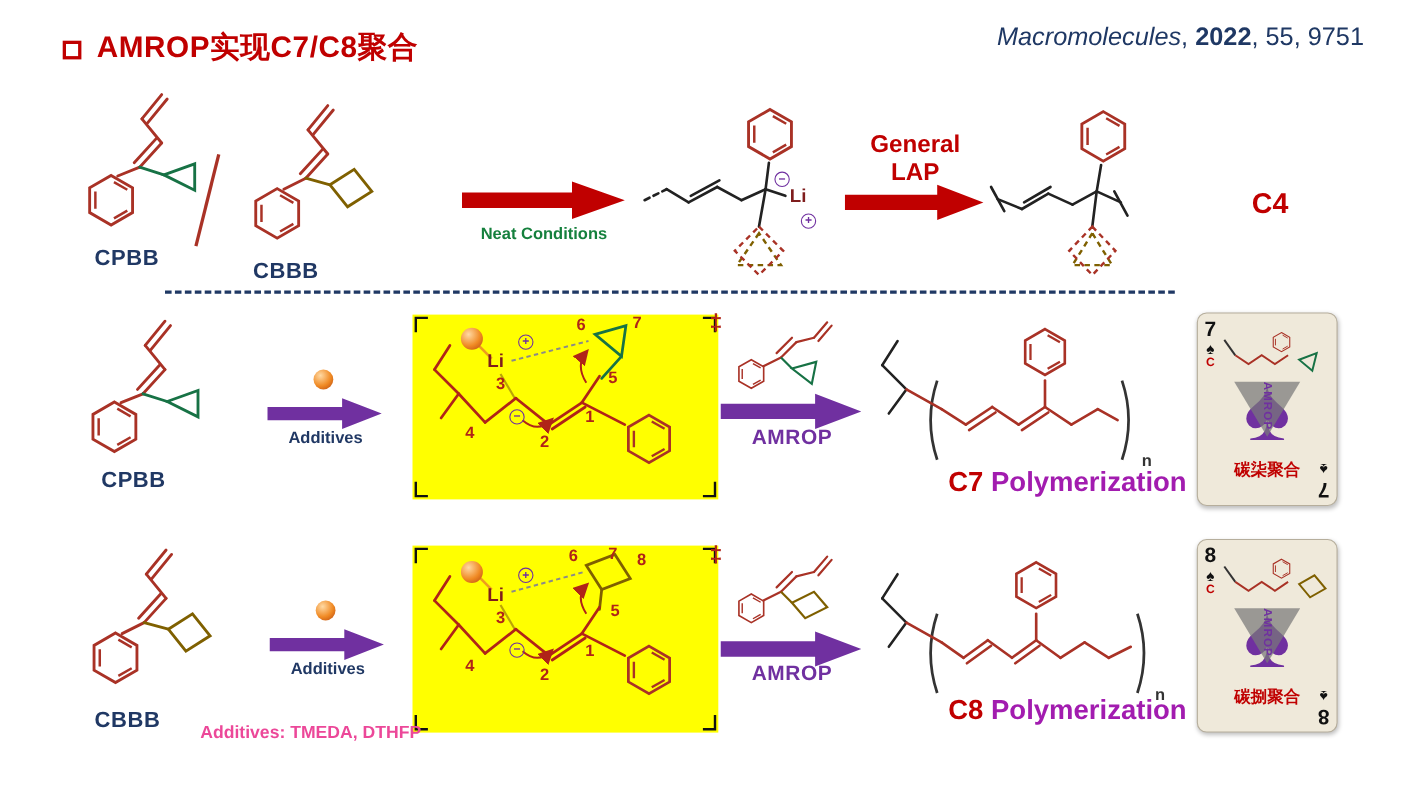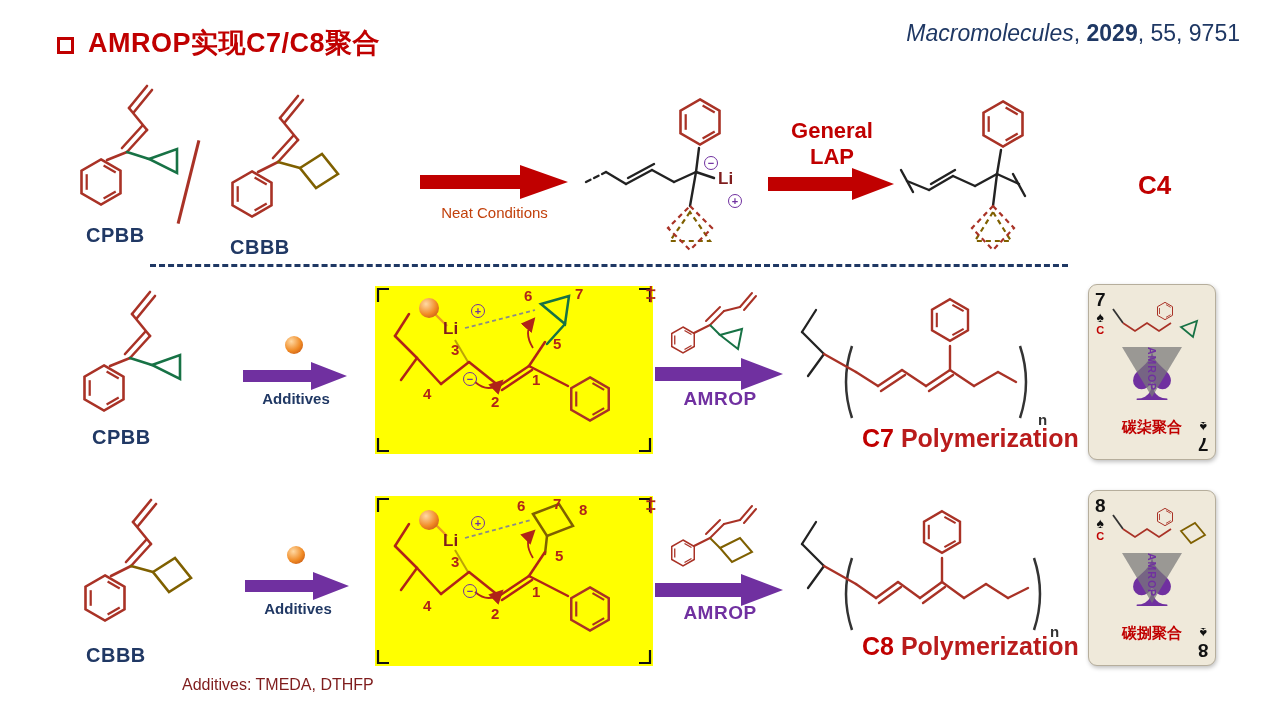--- a/index.html
+++ b/index.html
@@ -8,27 +8,27 @@
   .abs{position:absolute}
   .struct-label{position:absolute;color:#203864;font-weight:700;font-size:20px;letter-spacing:.5px}
   .num{position:absolute;color:#B02418;font-weight:700;font-size:15px;line-height:1}
   .charge{position:absolute;width:14px;height:14px;border:1.6px solid #7030A0;border-radius:50%;color:#7030A0;
           font-size:11px;font-weight:700;display:flex;align-items:center;justify-content:center;line-height:1;background:transparent}
   .li{position:absolute;color:#7f1d1d;font-weight:700;font-size:17px;line-height:1}
   .sphere{position:absolute;width:18px;height:18px;border-radius:50%;
           background:radial-gradient(circle at 35% 30%,#ffd9a3,#f08a24 55%,#b5440e)}
   .dagger{position:absolute;color:#B02418;font-weight:700;font-size:21px;line-height:1}
   .ybox{position:absolute;background:#FFFF00}
-  .arrow-label-red{position:absolute;color:#c2410c;font-weight:400;font-size:15px;text-align:center}
+  .arrow-label-red{position:absolute;color:#15803d;font-weight:700;font-size:15px;text-align:center}
   .arrow-label-navy{position:absolute;color:#203864;font-weight:700;font-size:15px;text-align:center}
   .amrop-label{position:absolute;color:#7030A0;font-weight:700;font-size:19px;text-align:center;letter-spacing:.5px}
   .general-label{position:absolute;color:#C00000;font-weight:700;font-size:22px;text-align:center;line-height:1.2}
   .poly-label{position:absolute;font-size:25px;font-weight:700;white-space:nowrap}
   .poly-label .c{color:#C00000}
-  .poly-label .t{color:#b91c1c}
+  .poly-label .t{color:#a21caf}
   .sub-n{position:absolute;color:#333;font-size:15px;font-weight:700;line-height:1}
   .sep{position:absolute;border-top:3px dashed #1F3864;height:0}
   .slash{position:absolute;width:3px;background:#A93226;transform:rotate(14deg)}
   .card{position:absolute;width:128px;height:176px;background:#EFE9DA;border:1px solid #b6ae9c;border-radius:9px;
         box-shadow:1px 2px 4px rgba(0,0,0,.25)}
   .corner{position:absolute;display:flex;flex-direction:column;align-items:center;line-height:1}
   .corner.tl{left:6px;top:5px}
   .corner.br{right:6px;bottom:5px;transform:rotate(180deg)}
   .corner .rank{font-size:19px;font-weight:700;color:#111}
   .corner .suit{font-size:14px;color:#111;margin-top:1px}
@@ -38,21 +38,21 @@
   .card-tri{position:absolute;left:50%;top:62px;transform:translateX(-50%);width:0;height:0;
             border-left:30px solid transparent;border-right:30px solid transparent;border-top:50px solid rgba(120,120,120,.72)}
   .card-amrop{position:absolute;left:50%;top:62px;transform:translateX(-50%);writing-mode:vertical-rl;
               font-size:10.5px;font-weight:700;color:#7030A0;letter-spacing:1px}
   .card-caption{position:absolute;left:0;right:0;bottom:22px;text-align:center;font-size:15px;font-weight:700;color:#C00000}
   .title{position:absolute;left:88px;top:25px;font-size:27px;font-weight:700;color:#C00000;letter-spacing:.5px}
   .title-bullet{position:absolute;left:57px;top:37px;width:17px;height:17px;border:3.5px solid #C00000}
   .citation{position:absolute;left:820px;top:20px;width:420px;text-align:right;color:#1F3864;font-size:23px;white-space:nowrap}
   .citation .j{font-style:italic}
   .citation .y{font-weight:700}
-  .footer-note{position:absolute;left:182px;top:676px;color:#7f1d1d;font-weight:400;font-size:16px}
+  .footer-note{position:absolute;left:182px;top:658px;color:#ec4899;font-weight:700;font-size:16px}
 </style>
 </head>
 <body>
 
 <div id="slide">
 
   <svg width="0" height="0" style="position:absolute">
     <defs>
       <symbol id="benz" viewBox="-30 -30 60 60">
         <polygon points="0,-26 22.5,-13 22.5,13 0,26 -22.5,13 -22.5,-13" fill="none" stroke="currentColor" stroke-width="3"></polygon>
@@ -62,21 +62,21 @@
       </symbol>
       <marker id="mhead" markerWidth="8" markerHeight="8" refX="6" refY="4" orient="auto">
         <path d="M0,0 L8,4 L0,8 Z" fill="#B02418"></path>
       </marker>
     </defs>
   </svg>
 
   <span class="title-bullet"></span>
   <div class="title">AMROP实现C7/C8聚合</div>
   <div class="citation">
-    <span class="j">Macromolecules</span><span>, </span><span class="y">2029</span><span>, 55, 9751</span>
+    <span class="j">Macromolecules</span><span>, </span><span class="y">2022</span><span>, 55, 9751</span>
   </div>
 
   <svg class="abs" style="left:55px;top:80px" width="135" height="150">
     <g stroke="#A93226" stroke-width="2.6" fill="none" stroke-linecap="round">
       <path d="M92,6 L74,28"></path>
         <path d="M97,10 L79,32"></path>
       <path d="M74,28 L92,50"></path>
       <path d="M92,50 L72,72"></path>
         <path d="M87,46 L67,68"></path>
       <path d="M72,72 L52,80"></path>

